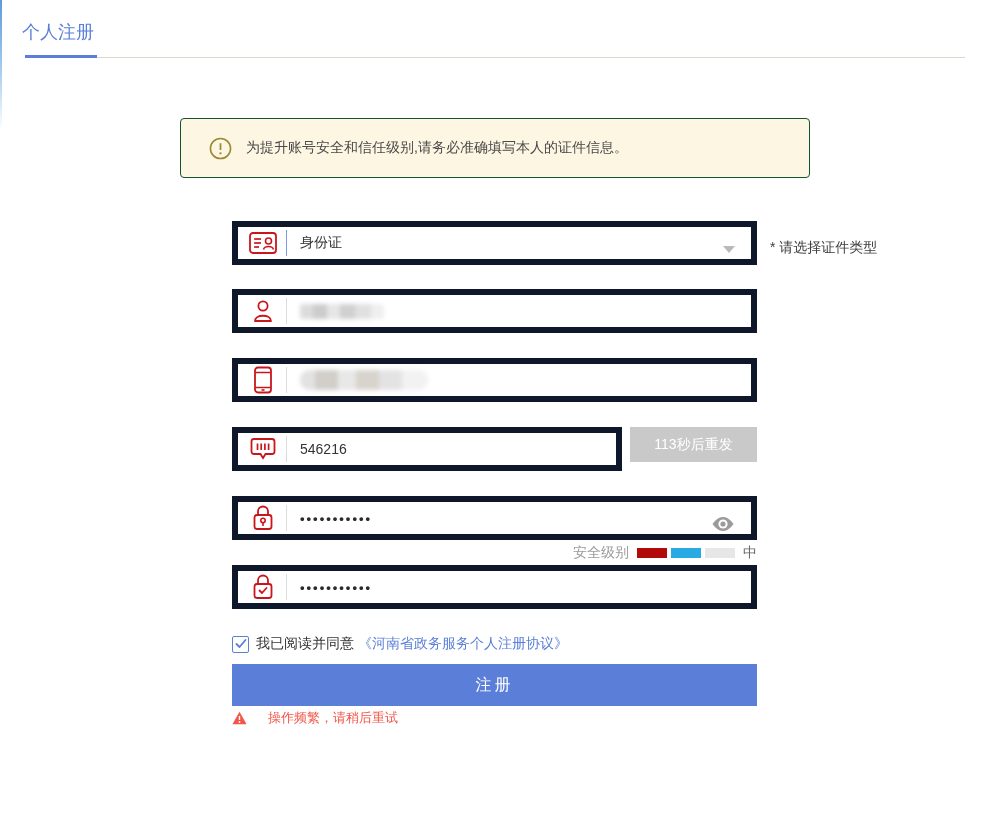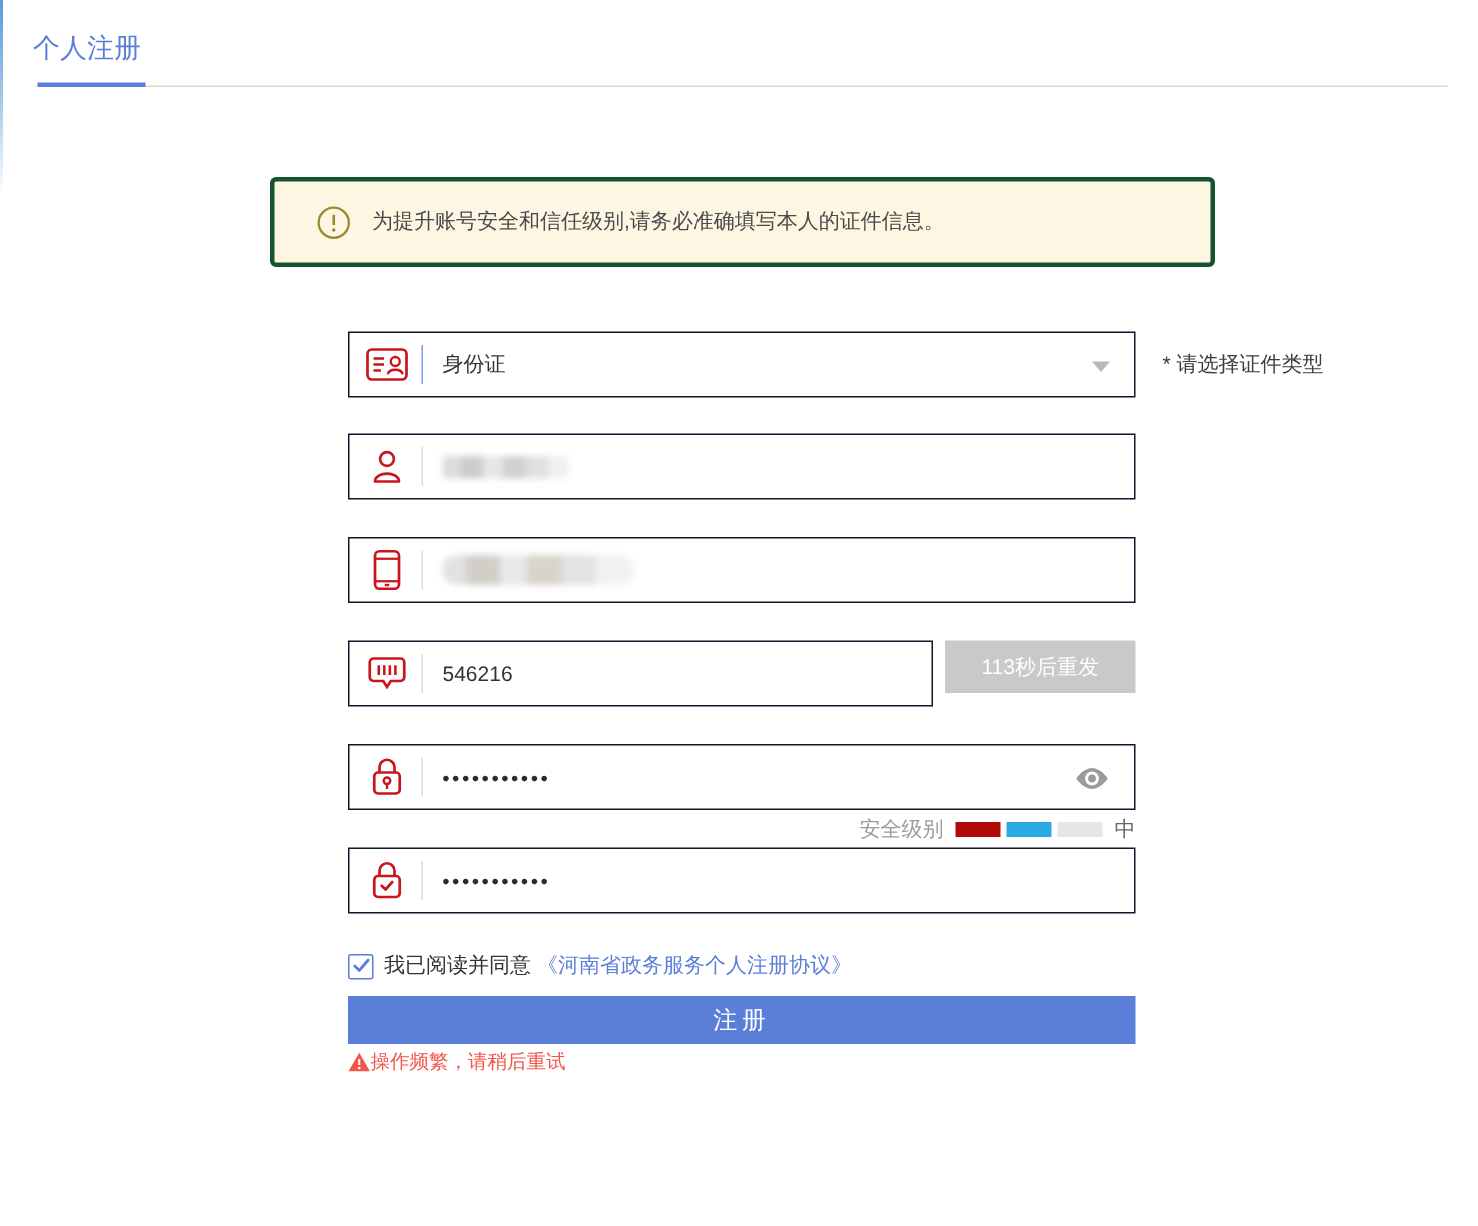--- a/index.html
+++ b/index.html
@@ -10,29 +10,29 @@
   .edge-accent { position:absolute; left:0; top:0; width:2px; height:130px;
     background:linear-gradient(180deg,#5b9bd9 0%, #a9cdef 55%, rgba(255,255,255,0) 100%); }
 
   
   .page-title { position:absolute; left:22px; top:20px; font-size:18px; color:#5b7fd8; }
   .header-line { position:absolute; left:25px; right:20px; top:57px; height:1px; background:#ddd8cd; }
   .title-underline { position:absolute; left:25px; top:55px; width:72px; height:3px; background:#5b7fd8; }
 
   
   .notice { position:absolute; left:180px; top:118px; width:630px; height:60px;
-    background:#fdf6e2; border:3px solid #14532d; border-radius:4px;
+    background:#fdf6e2; border:1px solid #14532d; border-radius:4px;
     display:flex; align-items:center; }
   .notice-icon { margin-left:28px; width:23px; height:23px; flex:0 0 auto; }
   .notice-text { margin-left:14px; font-size:14px; color:#4a4a4a; }
 
   
   .form { position:absolute; left:232px; top:221px; width:525px; }
 
-  .row { position:relative; height:44px; border:1px solid #0f172a; background:#fff;
+  .row { position:relative; height:44px; border:6px solid #0f172a; background:#fff;
     display:flex; align-items:center; }
   .row.focused { border:1px solid #4a72d4; }
   .icon-box { width:30px; margin-left:10px; display:flex; justify-content:center; align-items:center; flex:0 0 auto; }
   .divider { width:1px; height:26px; background:#dcdcdc; margin-left:8px; flex:0 0 auto; }
   .divider.blue { background:#7d9ae0; }
   .row-value { margin-left:13px; font-size:14px; color:#333; }
   .dots { letter-spacing:2px; font-weight:bold; color:#2b2b2b; font-size:13px; }
 
   .caret { position:absolute; right:16px; top:19px; width:0; height:0;
     border-left:6px solid transparent; border-right:6px solid transparent; border-top:7px solid #b9b9b9; }
@@ -66,24 +66,24 @@
   .strength-bar { width:30px; height:10px; margin-right:4px; }
   .strength-level { font-size:14px; color:#666; margin-left:4px; }
 
   .agree-line { display:flex; align-items:center; height:20px; margin-bottom:10px; }
   .checkbox { width:17px; height:17px; border:1px solid #5b7fd8; border-radius:2px; background:#fff;
     display:flex; align-items:center; justify-content:center; cursor:pointer; flex:0 0 auto; }
   .checkbox svg { display:block; }
   .agree-text { font-size:14px; color:#333; margin-left:7px; }
   .agree-link { font-size:14px; color:#5b7fd8; margin-left:4px; text-decoration:none; cursor:pointer; }
 
-  .submit-btn { display:block; width:100%; height:32px; background:#5b7fd8; border:none;
+  .submit-btn { display:block; width:100%; height:42px; background:#5b7fd8; border:none;
     color:#fff; font-size:16px; letter-spacing:3px; font-family:inherit; cursor:pointer; margin-bottom:3px; }
 
-  .submit-error { display:flex; align-items:center; gap:0; height:17px;
+  .submit-error { display:flex; align-items:center; gap:21px; height:17px;
     font-size:13px; color:#f2554a; }
 </style>
 </head>
 <body>
 
 <div class="page">
   <div class="edge-accent"></div>
 
   <div class="page-title">个人注册</div>
   <div class="header-line"></div>

